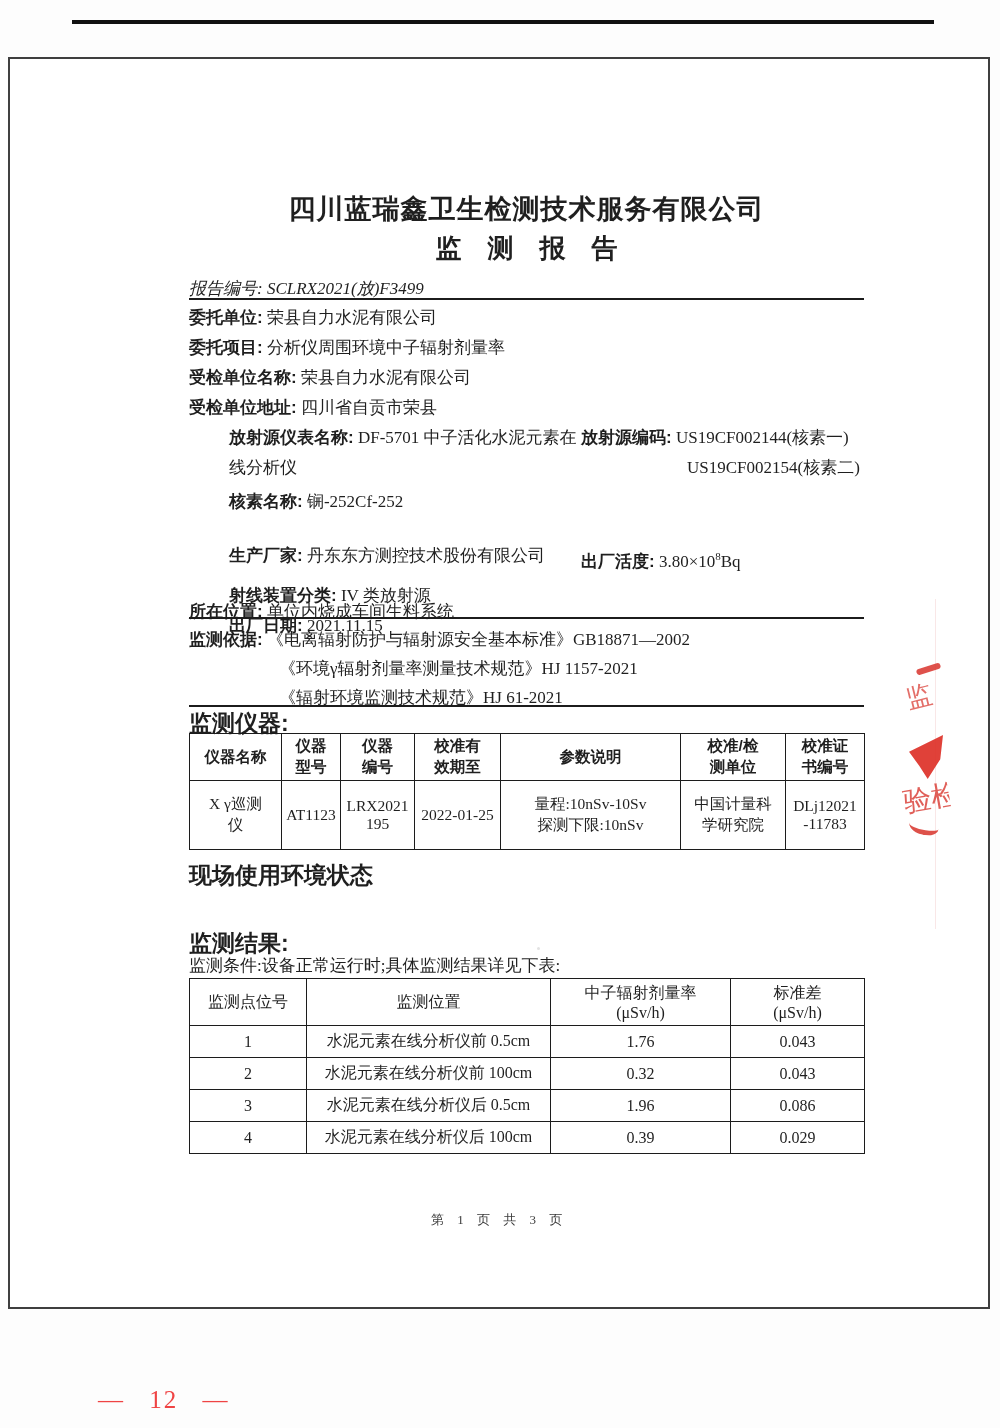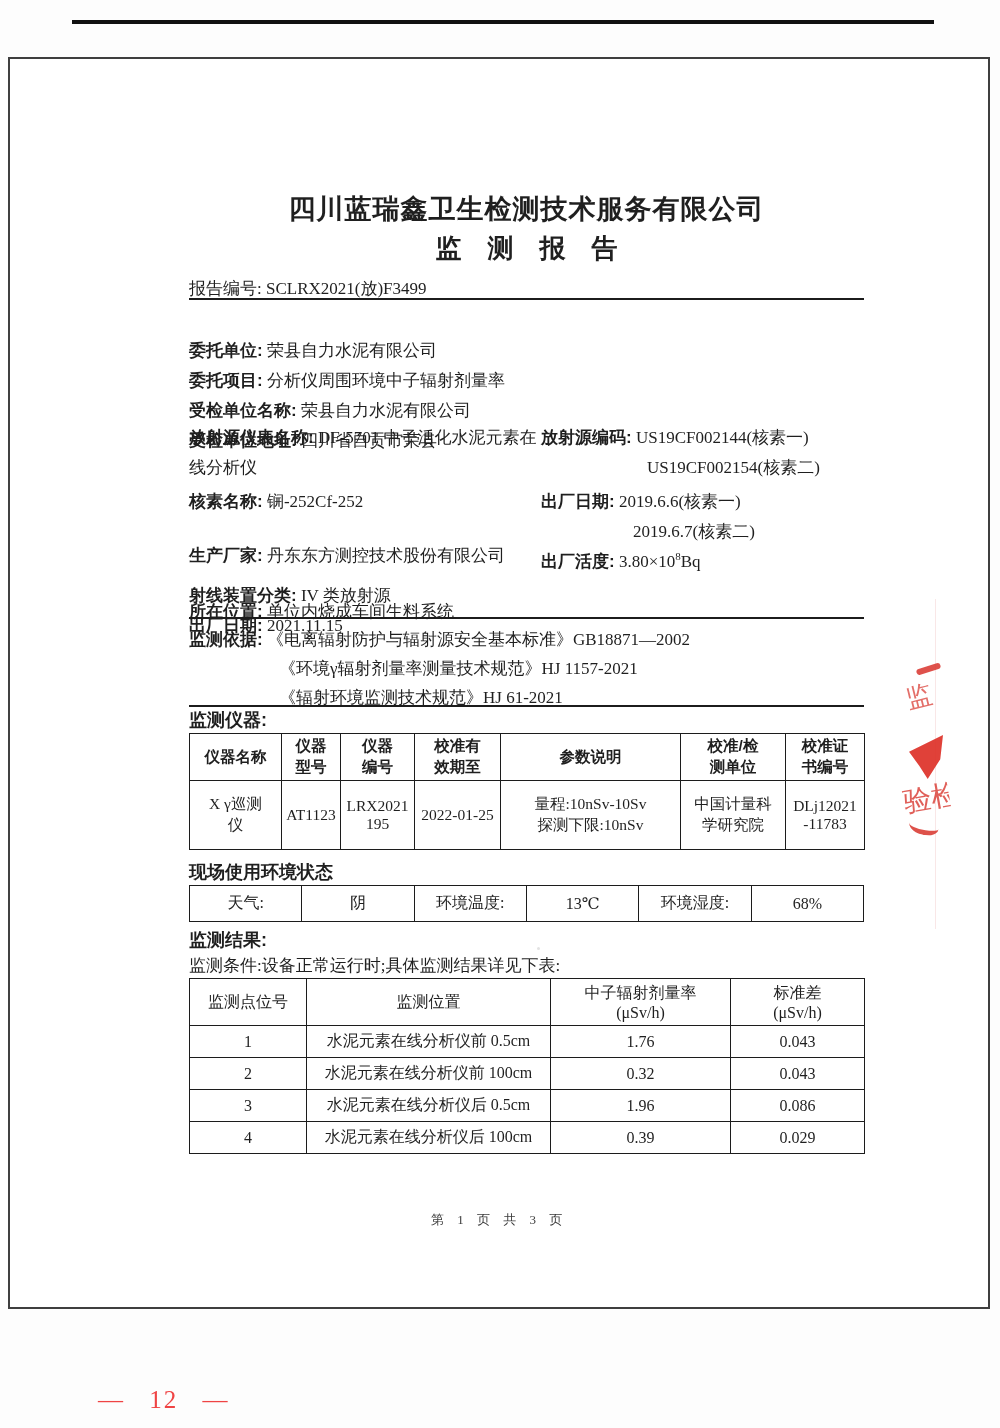--- a/index.html
+++ b/index.html
@@ -11,36 +11,36 @@
   .top-rule{position:absolute;left:72px;top:20px;width:862px;height:4px;background:#111;}
   .page-frame{
     position:absolute;left:8px;top:57px;width:978px;height:1248px;
     border:2px solid #3f3f3f;background:#ffffff;
   }
   .abs{position:absolute;left:179px;width:675px;}
   .company{top:132px;text-align:center;font-size:27px;font-weight:700;
     font-family:"Liberation Sans","DejaVu Sans",sans-serif;letter-spacing:1px;}
   .doc-title{top:172px;text-align:center;font-size:26px;font-weight:700;
     font-family:"Liberation Sans","DejaVu Sans",sans-serif;}
-  .report-line{top:215px;font-size:17px;}
+  .report-line{top:215px;font-size:17px;font-style:italic;}
   .rule{height:2px;background:#1c1c1c;}
   .r1{top:239px;} .r2{top:558px;} .r3{top:646px;}
   .lbl{font-weight:700;font-family:"Liberation Sans","DejaVu Sans",sans-serif;}
   .val{font-family:"Liberation Serif","DejaVu Serif",serif;}
   .info{font-size:17px;line-height:30px;}
-  .block1{top:244px;margin-top:33px;}
-  .cols{display:flex;}
+  .block1{top:244px;}
+  .cols{display:flex;margin-left:40px;}
   .cl{width:352px;}
   .cr{flex:1;}
   .rowA{top:364px;} .rowB{top:428px;} .rowC{top:482px;} .rowD{top:522px;flex-direction:column;} .rowE{top:538px;}
   .cl.vcenter{display:flex;align-items:flex-start;}
   .ind1{padding-left:106px;} .ind2{padding-left:92px;}
   .basis{top:566px;font-size:17px;line-height:29px;}
   .basis .cont{padding-left:90px;}
-  .sec-head{font-size:18px;font-weight:700;
+  .sec-head{font-size:23px;font-weight:700;
     font-family:"Liberation Sans","DejaVu Sans",sans-serif;}
   .h-instr{top:649px;} .h-env{top:801px;} .h-res{top:869px;}
   .cond{top:895px;font-size:17px;}
   table.tbl{border-collapse:collapse;table-layout:fixed;width:675px;}
   .tbl th,.tbl td{
     border:1.5px solid #1c1c1c;text-align:center;vertical-align:middle;
     padding:2px 3px;white-space:pre-line;word-break:break-all;font-weight:normal;
   }
   .t-instr{top:674px;font-size:15.5px;}
   .t-instr thead tr{height:45px;}
@@ -125,27 +125,20 @@
     </div>
   </div>
 
   <div class="abs rowB cols info">
     <div class="cl vcenter">
       <span>
         <span class="lbl">核素名称:</span>
         <span class="val">锎-252Cf-252</span>
       </span>
     </div>
-    <div class="cr">
-      <div>
-        <span class="lbl">出厂日期:</span>
-        <span class="val">2019.6.6(核素一)</span>
-      </div>
-      <div class="ind2 val">2019.6.7(核素二)</div>
-    </div>
   </div>
 
   <div class="abs rowC cols info">
     <div class="cl">
       <span class="lbl">生产厂家:</span>
       <span class="val">丹东东方测控技术股份有限公司</span>
     </div>
     <div class="cr">
       <span class="lbl">出厂活度:</span>
       <span class="val"><span>3.80×10</span><sup>8</sup><span>Bq</span></span>
@@ -222,32 +215,20 @@
         <td>中国计量科
 学研究院</td>
         <td>DLj12021
 -11783</td>
       </tr>
     </tbody>
   </table>
 
   <div class="abs sec-head h-env">现场使用环境状态</div>
 
-  <table class="abs tbl t-env">
-    <tbody>
-      <tr>
-        <td>天气:</td>
-        <td>阴</td>
-        <td>环境温度:</td>
-        <td>13℃</td>
-        <td>环境湿度:</td>
-        <td>68%</td>
-      </tr>
-    </tbody>
-  </table>
 
   <div class="abs sec-head h-res">监测结果:</div>
 
   <div class="abs cond">
     <span>监测条件:</span><span class="val">设备正常运行时;具体监测结果详见下表:</span>
   </div>
 
   <table class="abs tbl t-res">
     <colgroup>
       <col style="width:117px">

